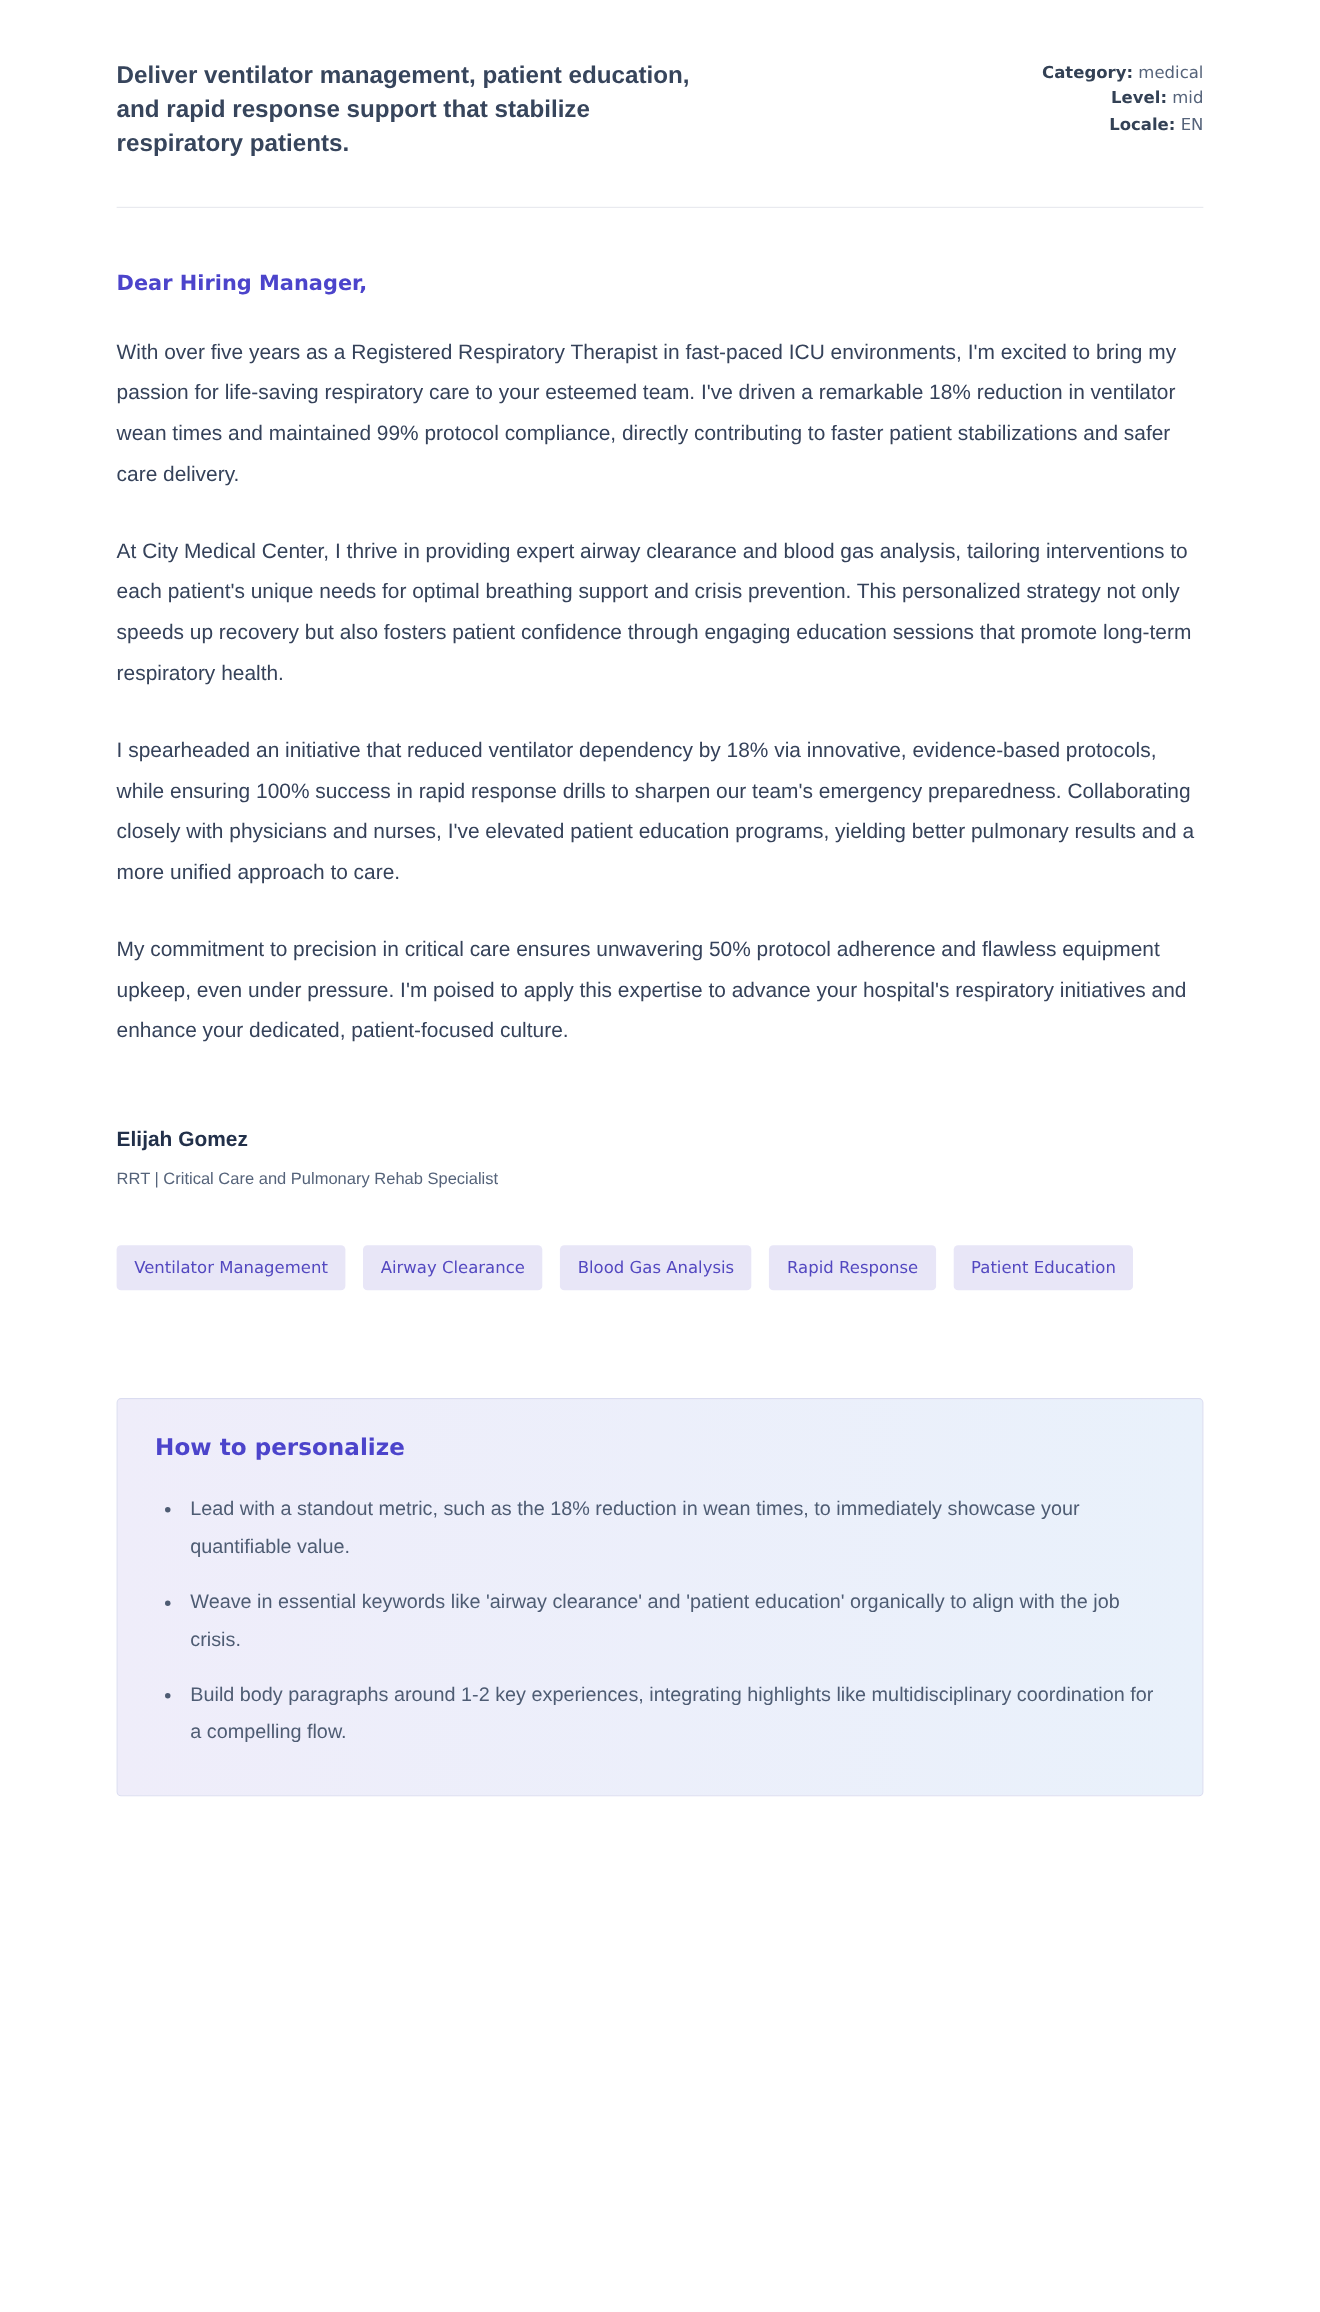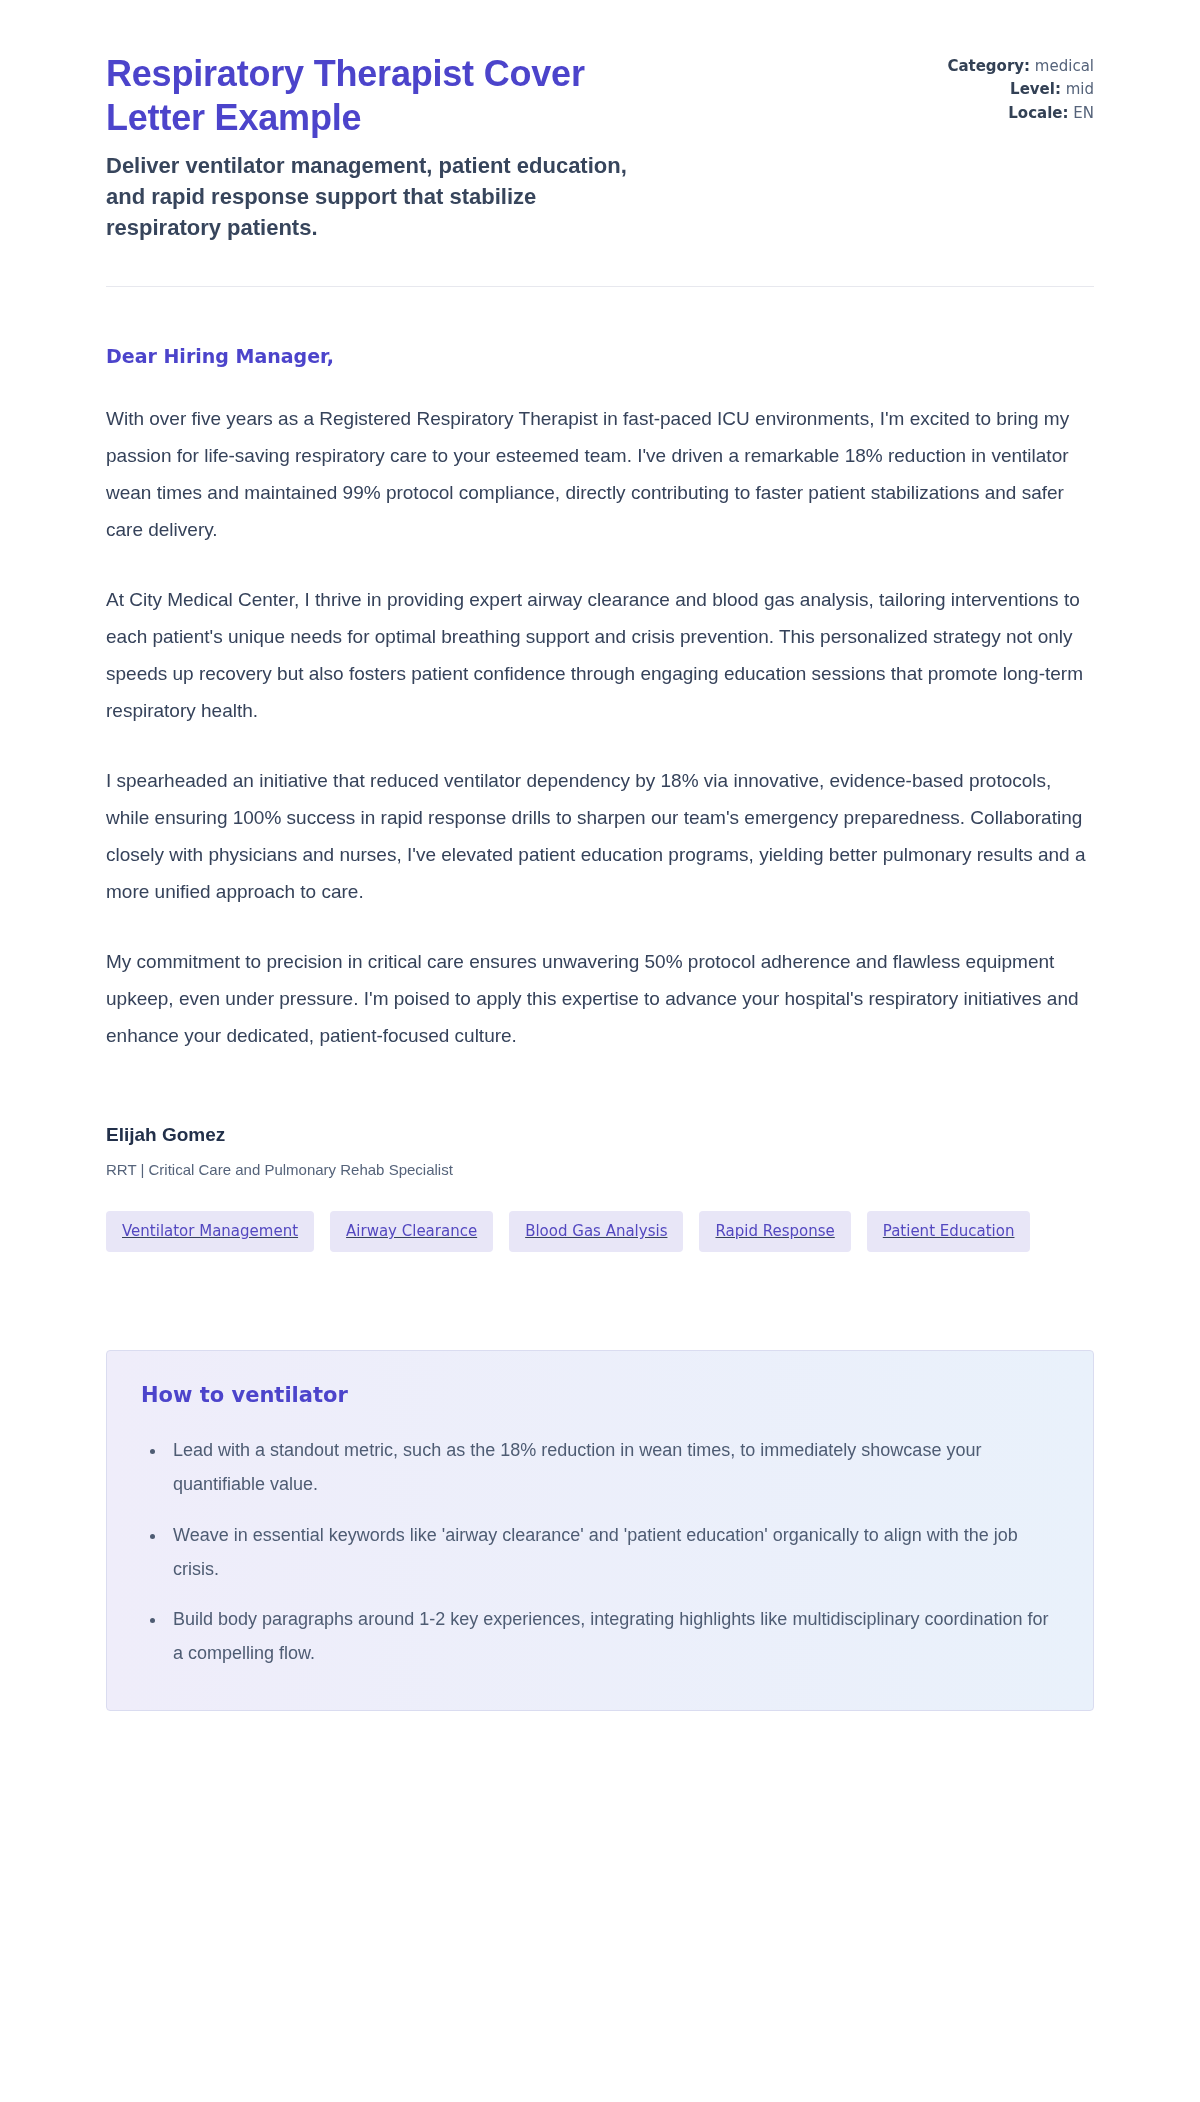--- a/index.html
+++ b/index.html
@@ -75,26 +75,25 @@
     font-weight: bold;
     color: #22304a;
   }
   .signature-role {
     margin: 15px 0 0;
     font-size: 15px;
     color: #55637a;
   }
   
   .tags {
-    margin-top: 33px;
+    margin-top: 52px;
     display: flex;
     flex-wrap: wrap;
     gap: 14px 16px;
     font-family: "DejaVu Sans", sans-serif;
-    text-decoration: underline;
   }
   .tag {
     background: #e8e6f7;
     color: #5348c0;
     font-size: 15px;
     line-height: 1;
     padding: 13px 16px;
     border-radius: 4px;
     white-space: nowrap;
   }
@@ -127,21 +126,20 @@
   .personalize li:last-child { margin-bottom: 0; }
   .personalize li::marker { color: #4e5c73; }
 </style>
 </head>
 <body>
 
 <div class="container">
 
   <header class="page-header">
     <div class="title-block">
-      <h1 class="page-title">Respiratory Therapist Cover Letter Example</h1>
       <p class="page-subtitle">Deliver ventilator management, patient education, and rapid response support that stabilize respiratory patients.</p>
     </div>
     <aside class="resume-meta">
       <p><strong>Category:</strong>
         <span>medical</span></p>
       <p><strong>Level:</strong>
         <span>mid</span></p>
       <p><strong>Locale:</strong>
         <span>EN</span></p>
     </aside>
@@ -161,21 +159,21 @@
 
   <div class="tags">
     <span class="tag">Ventilator Management</span>
     <span class="tag">Airway Clearance</span>
     <span class="tag">Blood Gas Analysis</span>
     <span class="tag">Rapid Response</span>
     <span class="tag">Patient Education</span>
   </div>
 
   <section class="personalize">
-    <h2>How to ventilator</h2>
+    <h2>How to personalize</h2>
     <ul>
       <li>Lead with a standout metric, such as the 18% reduction in wean times, to immediately showcase your quantifiable value.</li>
       <li>Weave in essential keywords like 'airway clearance' and 'patient education' organically to align with the job crisis.</li>
       <li>Build body paragraphs around 1-2 key experiences, integrating highlights like multidisciplinary coordination for a compelling flow.</li>
     </ul>
   </section>
 
 </div>
 
 </body></html>

